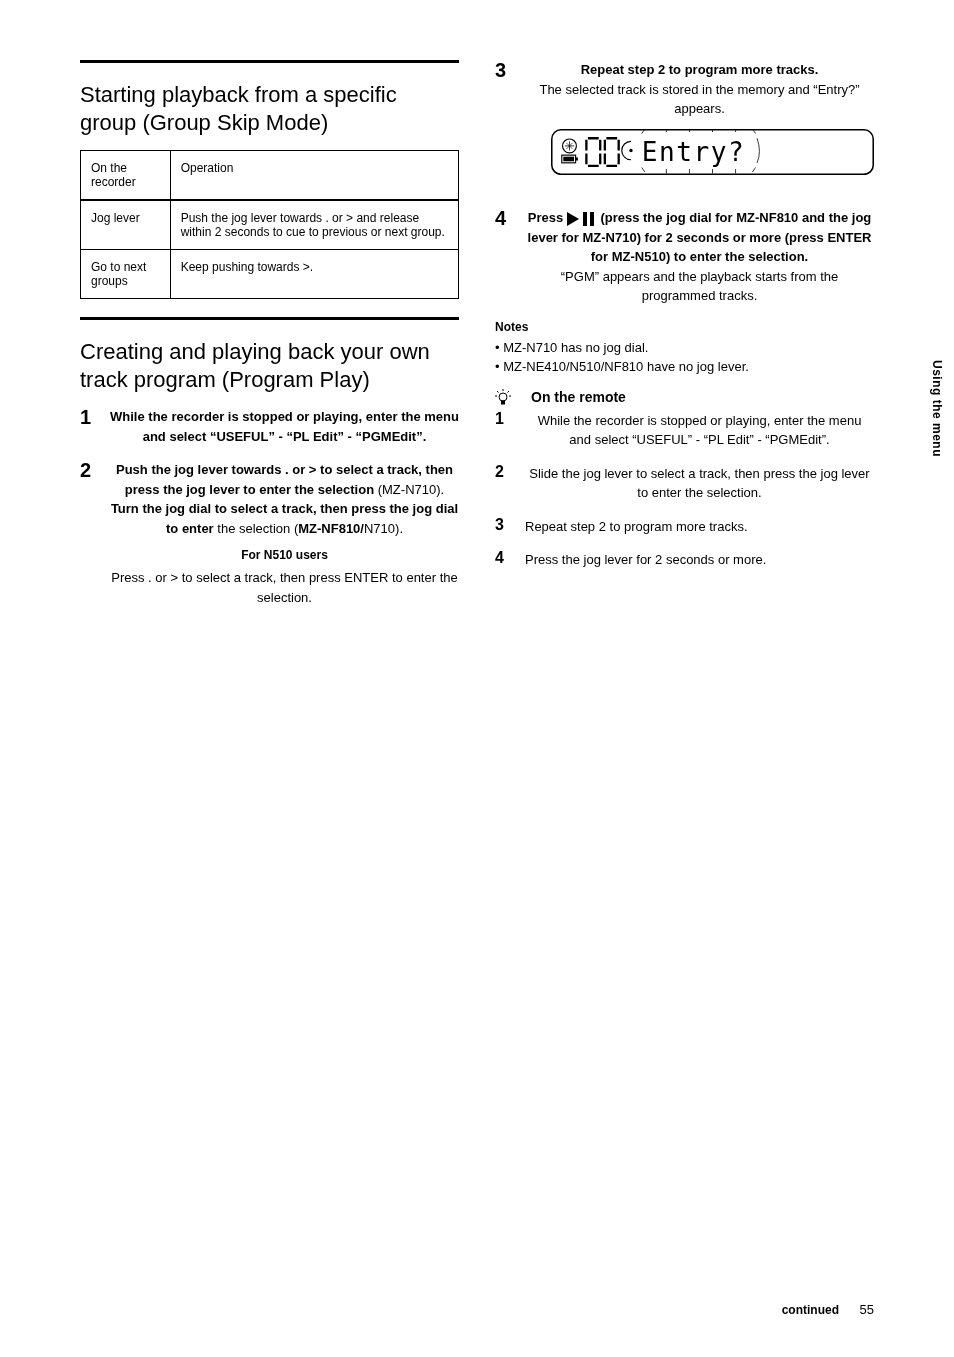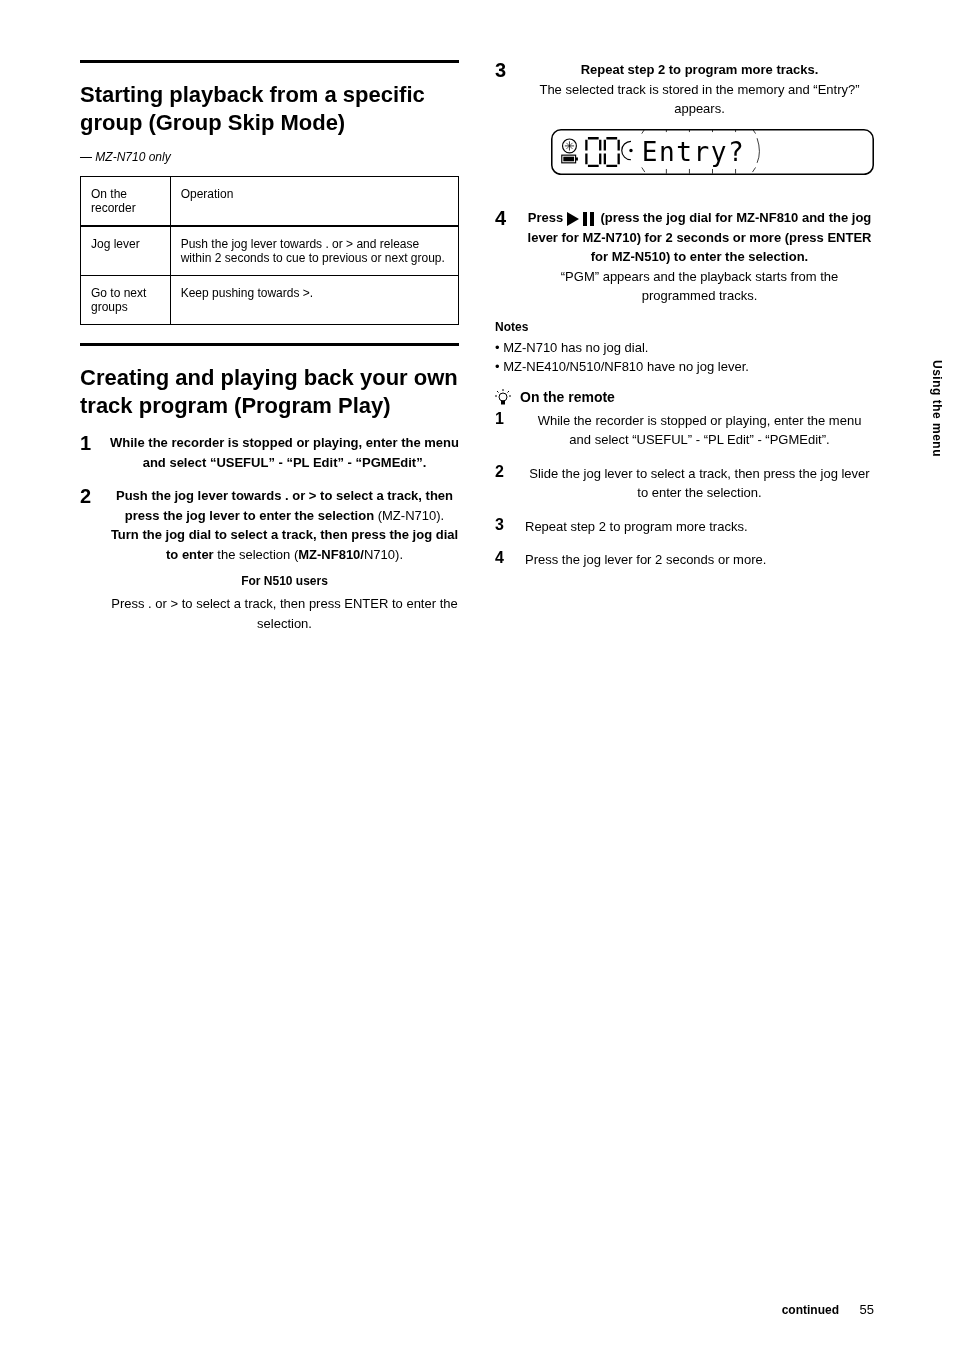--- a/index.html
+++ b/index.html
@@ -21,21 +21,21 @@
     .col {
       flex: 1;
       min-width: 0;
     }
     .thick-rule {
       border-top: 3px solid #000;
       margin-bottom: 18px;
     }
     .section-title {
       font-size: 22px;
-      font-weight: bold;
+      font-weight: normal;
       line-height: 1.25;
       margin-bottom: 14px;
     }
     .small-note {
       font-size: 12px;
       font-style: italic;
       margin-bottom: 12px;
     }
     .body-text {
       font-size: 13px;
@@ -84,21 +84,21 @@
       margin-top: 8px;
       margin-bottom: 4px;
     }
     .sub-head {
       font-size: 14px;
       font-weight: bold;
       margin-top: 12px;
       margin-bottom: 6px;
       display: flex;
       align-items: center;
-      gap: 9px;
+      gap: 20px;
     }
     .tip-icon {
       display: inline-flex;
       width: 16px;
       height: 16px;
     }
     .tip-icon svg { width: 16px; height: 16px; }
     .play-pause-icon {
       display: inline-flex;
       vertical-align: middle;
@@ -144,21 +144,20 @@
 <body>
 
 <div class="side-tab">Using the menu</div>
 
 <div class="page">
   <div class="columns">
 
     <div class="col">
       <div class="thick-rule"></div>
       <div class="section-title">Starting playback from a specific group (Group Skip Mode)</div>
-      <div class="small-note">— MZ-N710 only</div>
 
       <table class="options">
         <thead>
           <tr>
             <th>On the recorder</th>
             <th>Operation</th>
           </tr>
         </thead>
         <tbody>
           <tr>

